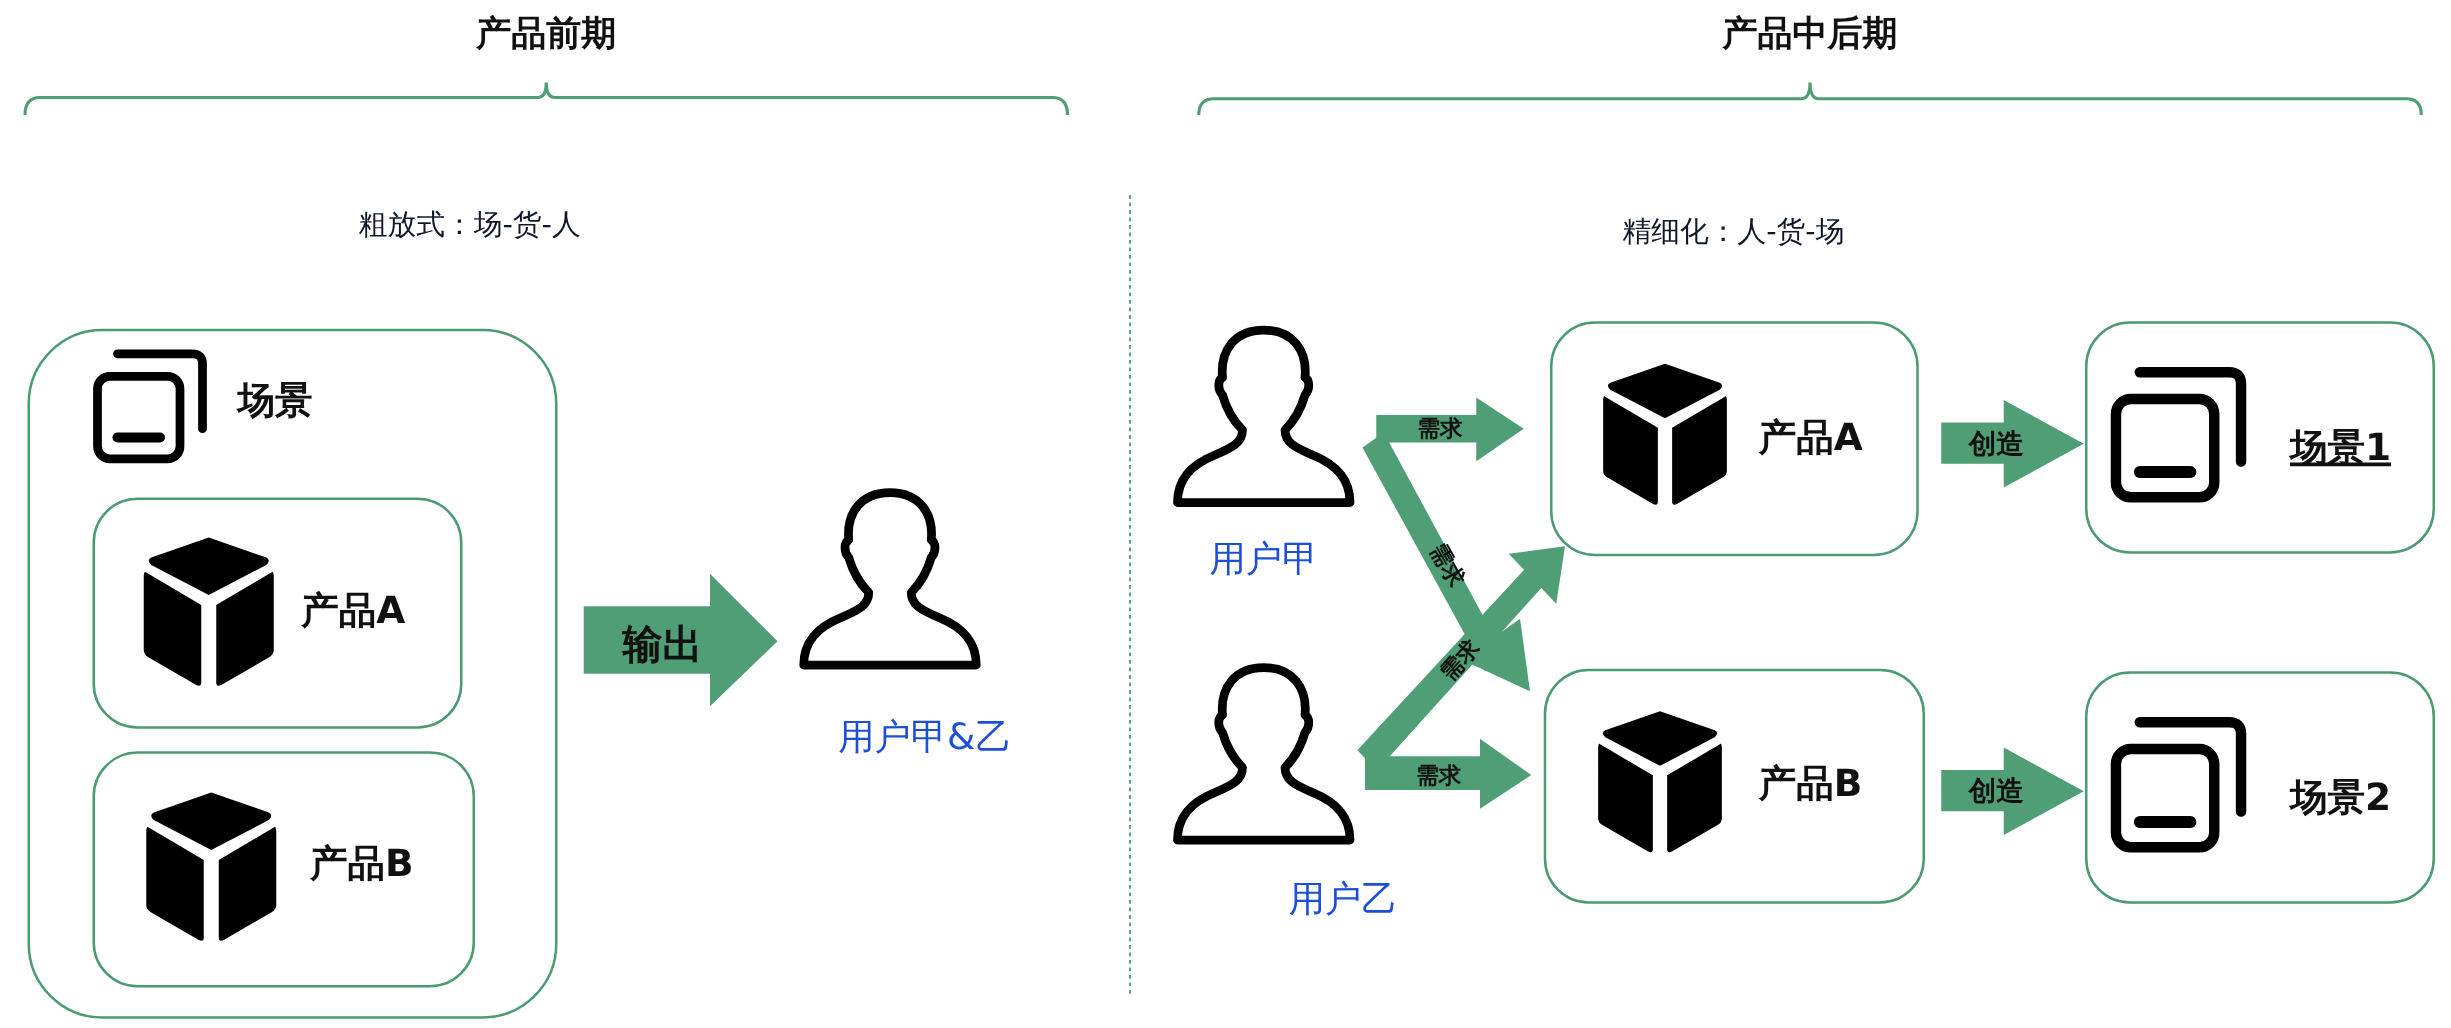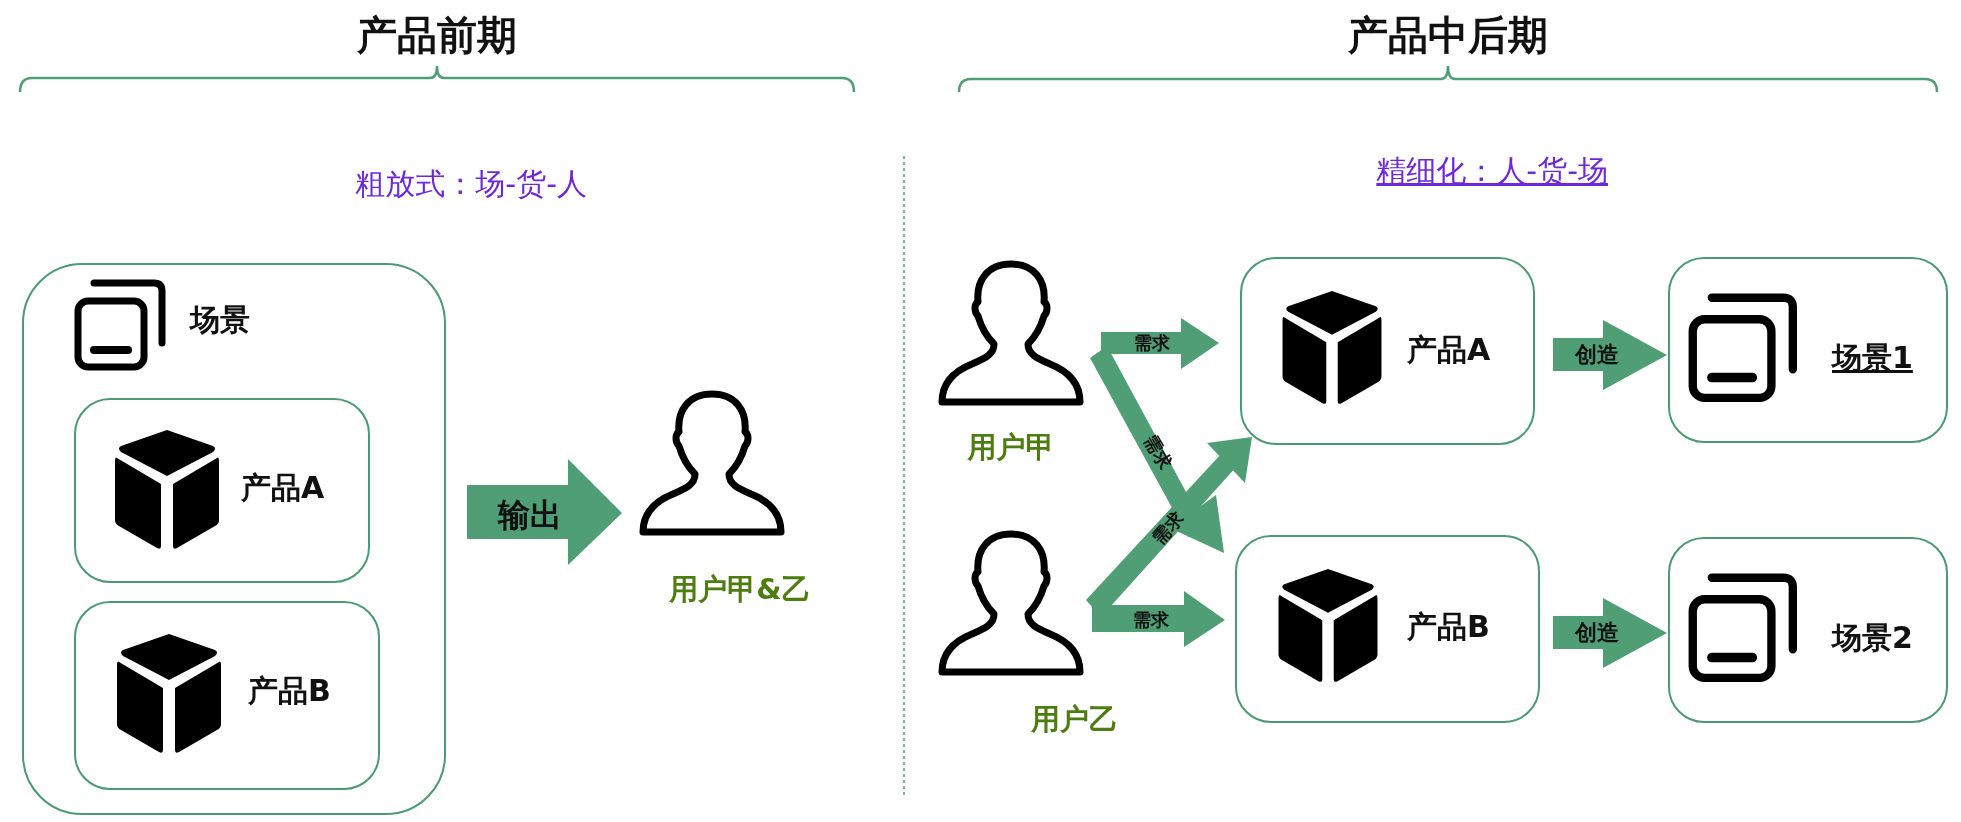--- a/index.html
+++ b/index.html
@@ -1,23 +1,23 @@
 <!DOCTYPE html>
 <html><head>
 <meta charset="utf-8">
 <style>
   html, body { margin:0; padding:0; background:#ffffff; }
   body { width:1961px; height:822px; position:relative; overflow:hidden;
          font-family:"DejaVu Sans", "Liberation Sans", sans-serif; }
-  .phase-title { position:absolute; font-weight:bold; font-size:40px; color:#111; text-align:center; white-space:nowrap; }
-  .subtitle { position:absolute; font-size:30px; color:#6d28d9; text-align:right; white-space:nowrap; }
+  .phase-title { position:absolute; font-weight:bold; font-size:28px; color:#111; text-align:center; white-space:nowrap; }
+  .subtitle { position:absolute; font-size:23px; color:#0f172a; text-align:left; white-space:nowrap; }
   .box { position:absolute; border:2px solid #4a9b72; border-radius:36px; background:#fff; box-sizing:border-box; }
   .box.big { border-radius:60px; }
   .label { position:absolute; font-weight:bold; font-size:30px; color:#111; white-space:nowrap; }
-  .ulabel { position:absolute; font-weight:bold; font-size:29px; color:#4d7c0f; white-space:nowrap; text-align:center; }
+  .ulabel { position:absolute; font-weight:normal; font-size:29px; color:#1d4ed8; white-space:nowrap; text-align:center; }
   .arrow-text { position:absolute; font-weight:bold; color:#111; white-space:nowrap; }
   svg.icon { position:absolute; overflow:visible; }
   svg.layer { position:absolute; left:0; top:0; }
 </style>
 </head>
 <body>
 
 <svg class="layer" width="1961" height="822">
 
   <path d="M20 92 Q20 78 32 78 L430 78 Q437 78 437 66 Q437 78 444 78 L842 78 Q854 78 854 92" fill="none" stroke="#4f9e75" stroke-width="2.5"></path>
@@ -41,21 +41,21 @@
     <polygon points="1207,443 1252,437 1245,483" fill="#4f9e75"></polygon>
   </g>
 
   <polygon points="1553,338 1603,338 1603,320 1667,355 1603,390 1603,371 1553,371" fill="#4f9e75"></polygon>
   <polygon points="1553,616 1603,616 1603,598 1667,633 1603,668 1603,649 1553,649" fill="#4f9e75"></polygon>
 </svg>
 
 <div class="phase-title" style="left:337px; top:8px; width:200px;">产品前期</div>
 <div class="phase-title" style="left:1348px; top:8px; width:200px;">产品中后期</div>
 <div class="subtitle" style="left:287px; top:164px; width:300px;">粗放式：场-货-人</div>
-<div class="subtitle" style="left:1298px; top:151px; width:310px;text-decoration:underline;">精细化：人-货-场</div>
+<div class="subtitle" style="left:1298px; top:170px; width:310px;">精细化：人-货-场</div>
 
 <div class="box big" style="left:22px; top:263px; width:424px; height:552px;"></div>
 
 <svg class="icon" style="left:74px; top:279px;" width="94" height="94" viewBox="0 0 94 94">
   <path d="M20 4 H80 Q88 4 88 12 V64" fill="none" stroke="#000" stroke-width="7" stroke-linecap="round"></path>
   <rect x="4" y="22" width="66" height="66" rx="10" fill="none" stroke="#000" stroke-width="7"></rect>
   <line x1="20" y1="71" x2="54" y2="71" stroke="#000" stroke-width="8" stroke-linecap="round"></line>
 </svg>
 <div class="label" style="left:190px; top:300px;">场景</div>
 

